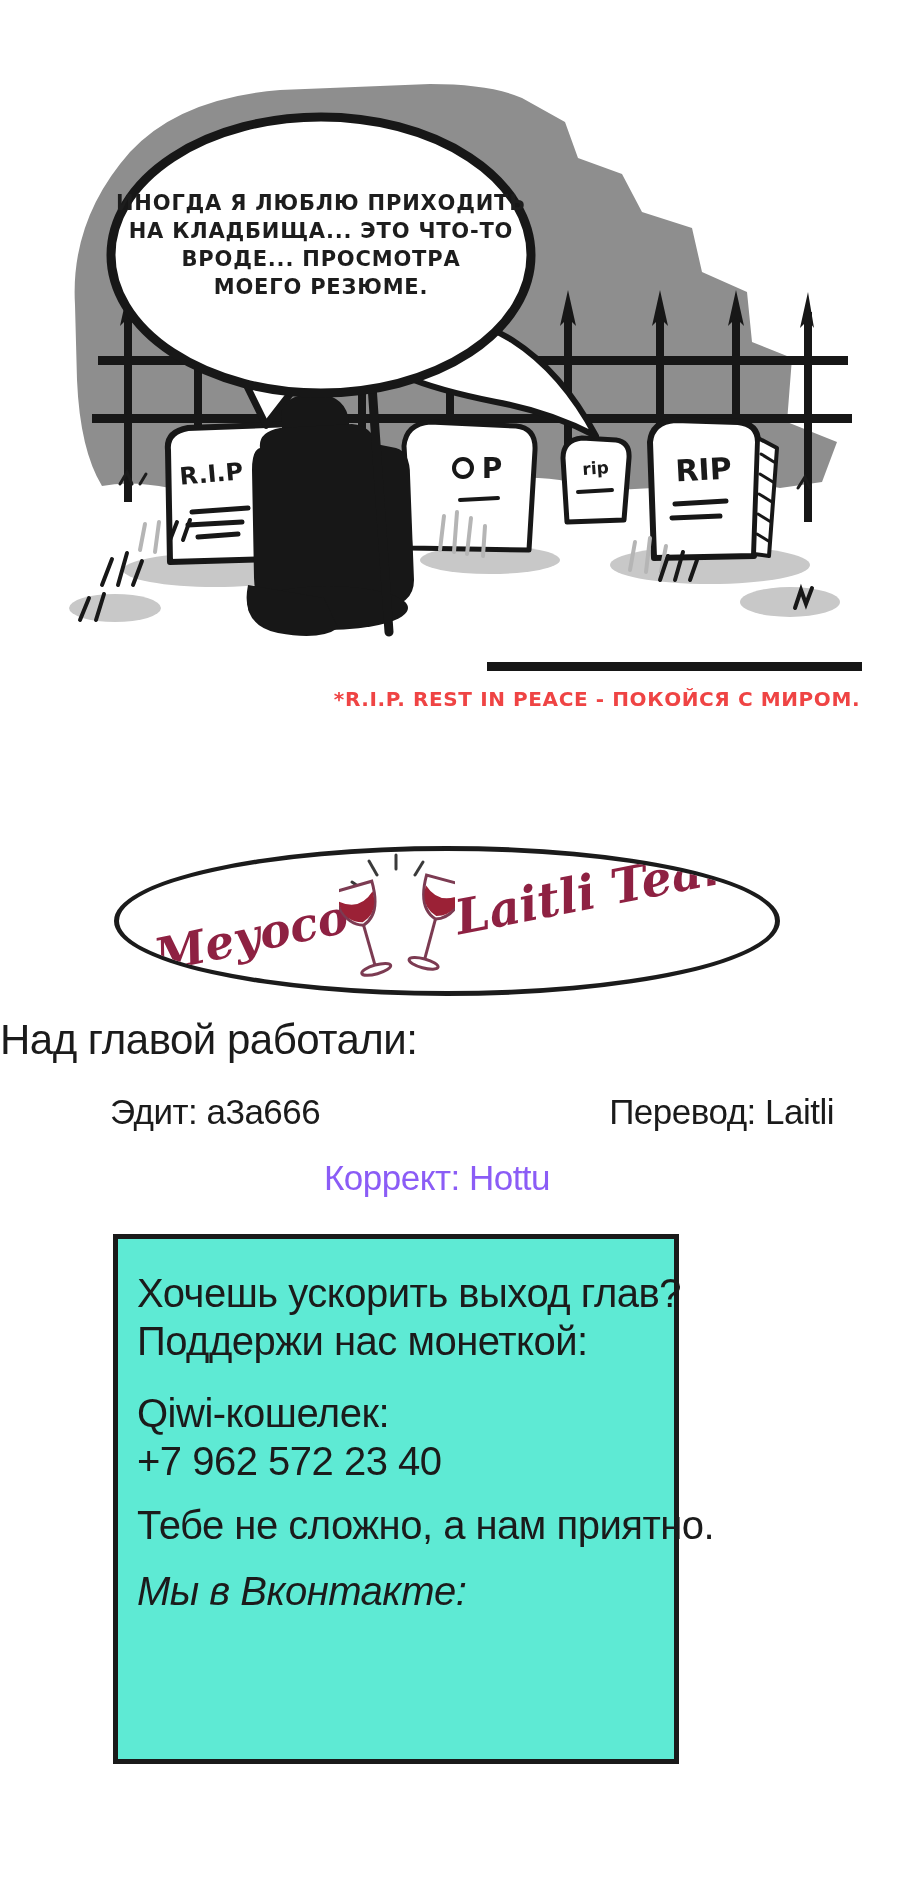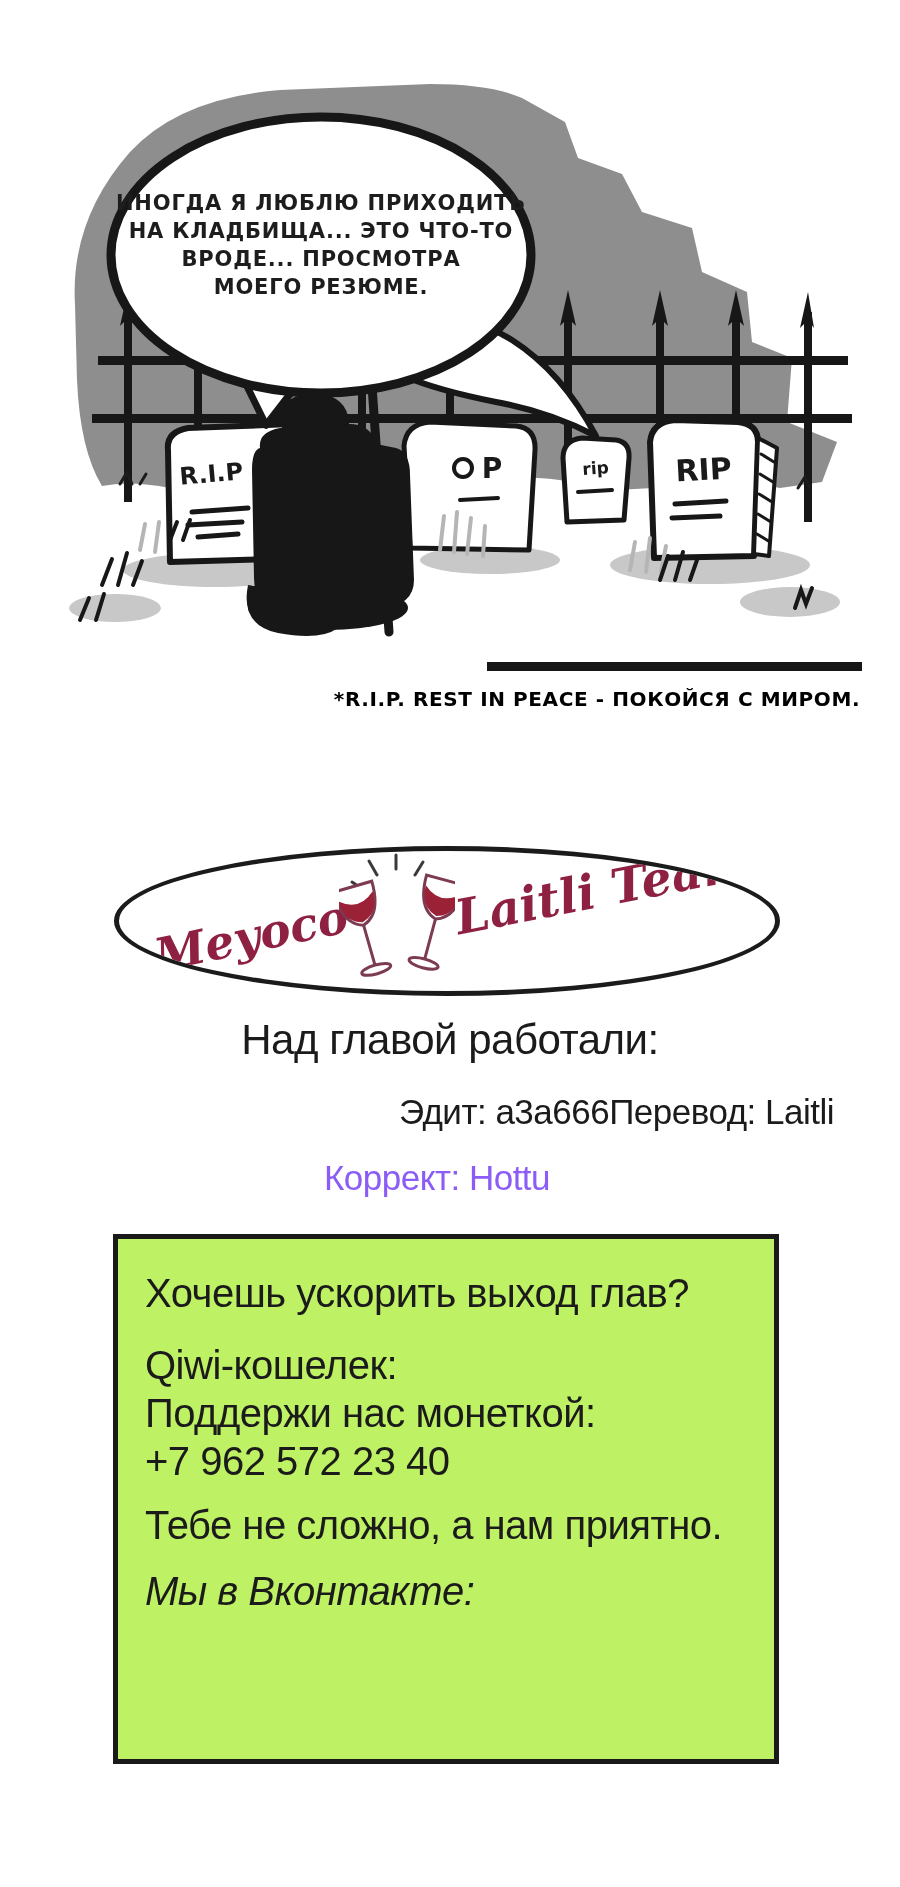--- a/index.html
+++ b/index.html
@@ -29,21 +29,21 @@
   .divider{
     position:absolute;left:487px;top:662px;
     width:375px;height:9px;background:#161616;
   }
   .footnote{
     position:absolute;top:687px;left:597px;
     transform:translateX(-50%);
     white-space:nowrap;
     font-family:"DejaVu Sans",sans-serif;
     font-weight:700;font-size:20px;letter-spacing:0.6px;
-    color:#000000;
+    color:#ef4444;
     text-align:right;
   }
   
   .logo{
     position:absolute;left:114px;top:846px;
     width:666px;height:150px;
     border:5px solid #1b1b1b;border-radius:50%;
     background:#fff;overflow:hidden;box-sizing:border-box;
   }
   .logo-script{
@@ -51,39 +51,39 @@
     font-family:"DejaVu Serif",serif;
     font-style:italic;font-weight:700;
     white-space:nowrap;
   }
   .logo-meyoco{left:34px;top:58px;font-size:46px;transform:rotate(-12deg);}
   .logo-laitli{left:334px;top:10px;font-size:48px;transform:rotate(-11deg);}
   .glasses{position:absolute;left:220px;top:0px;}
   
   .credits-title{
     position:absolute;top:1016px;left:0;width:900px;
-    text-align:center;font-size:42px;letter-spacing:-0.5px;color:#1b1b1b;
+    font-size:42px;letter-spacing:-0.5px;color:#1b1b1b;
   }
   .credits-row{
     position:absolute;top:1092px;left:0;width:900px;
     box-sizing:border-box;padding:0 66px 0 110px;
-    display:flex;justify-content:flex-end;
+    display:flex;justify-content:space-between;
     font-size:35px;letter-spacing:-0.5px;color:#1b1b1b;
   }
   .credits-correct{
     position:absolute;top:1158px;left:0;width:874px;
     text-align:center;font-size:35px;letter-spacing:-0.5px;color:#8b5cf6;
   }
   
   .support-box{
     position:absolute;left:113px;top:1234px;
-    width:666px;height:530px;
-    border:5px solid #1a1a1a;background:#bef264;
+    width:566px;height:530px;
+    border:5px solid #1a1a1a;background:#5eead4;
     box-sizing:border-box;
-    padding:30px 20px 0 27px;
+    padding:30px 20px 0 19px;
   }
   .support-box .line{
     font-size:40px;line-height:48px;letter-spacing:-0.5px;color:#1b1b1b;
     white-space:nowrap;
   }
   .support-box .gap-md{margin-top:24px;}
   .support-box .gap-lg{margin-top:16px;}
   .support-box .gap-sm{margin-top:18px;font-style:italic;}
 </style>
 </head>
@@ -260,20 +260,20 @@
 
   <div class="credits-row">
     <span>Эдит: a3a666</span>
     <span>Перевод: Laitli</span>
   </div>
 
   <div class="credits-correct">Коррект: Hottu</div>
 
   <div class="support-box">
     <div class="line">Хочешь ускорить выход глав?</div>
+    <div class="line">Поддержи нас монеткой:</div>
     <div class="line gap-md">Qiwi-кошелек:</div>
-    <div class="line">Поддержи нас монеткой:</div>
     <div class="line">+7 962 572 23 40</div>
     <div class="line gap-lg">Тебе не сложно, а нам приятно.</div>
     <div class="line gap-sm">Мы в Вконтакте:</div>
   </div>
 
 </div>
 
 </body></html>

